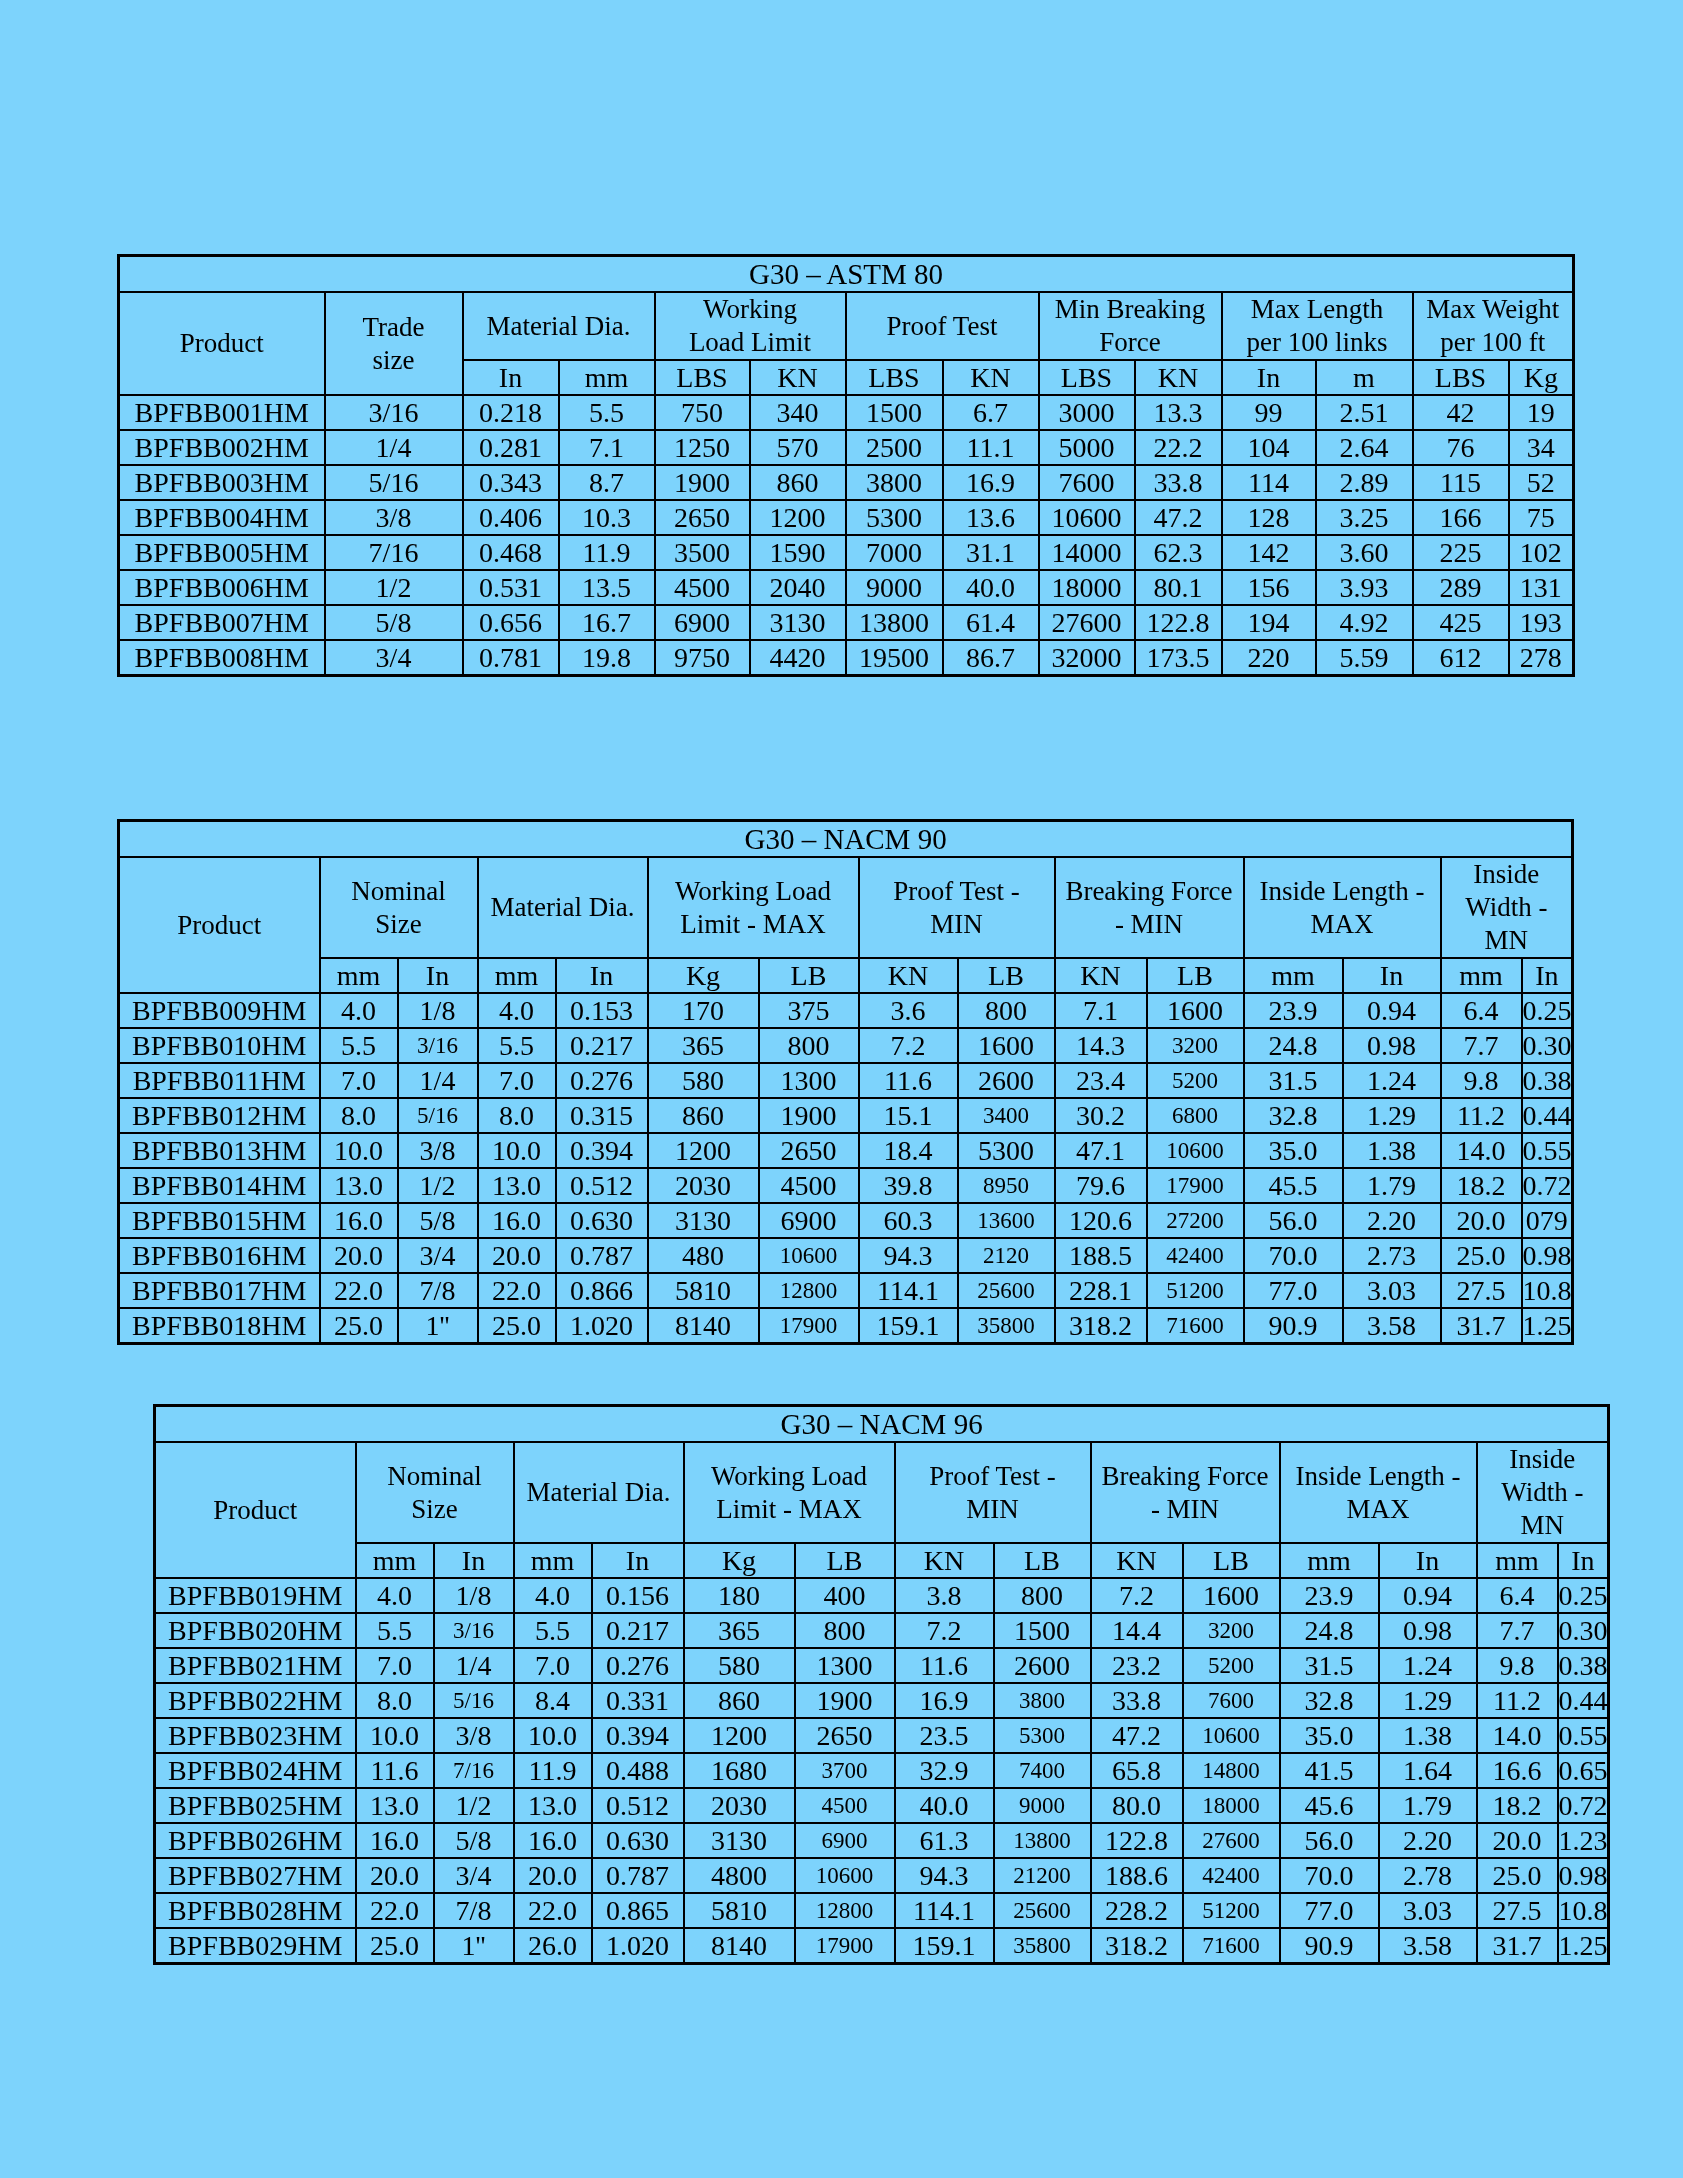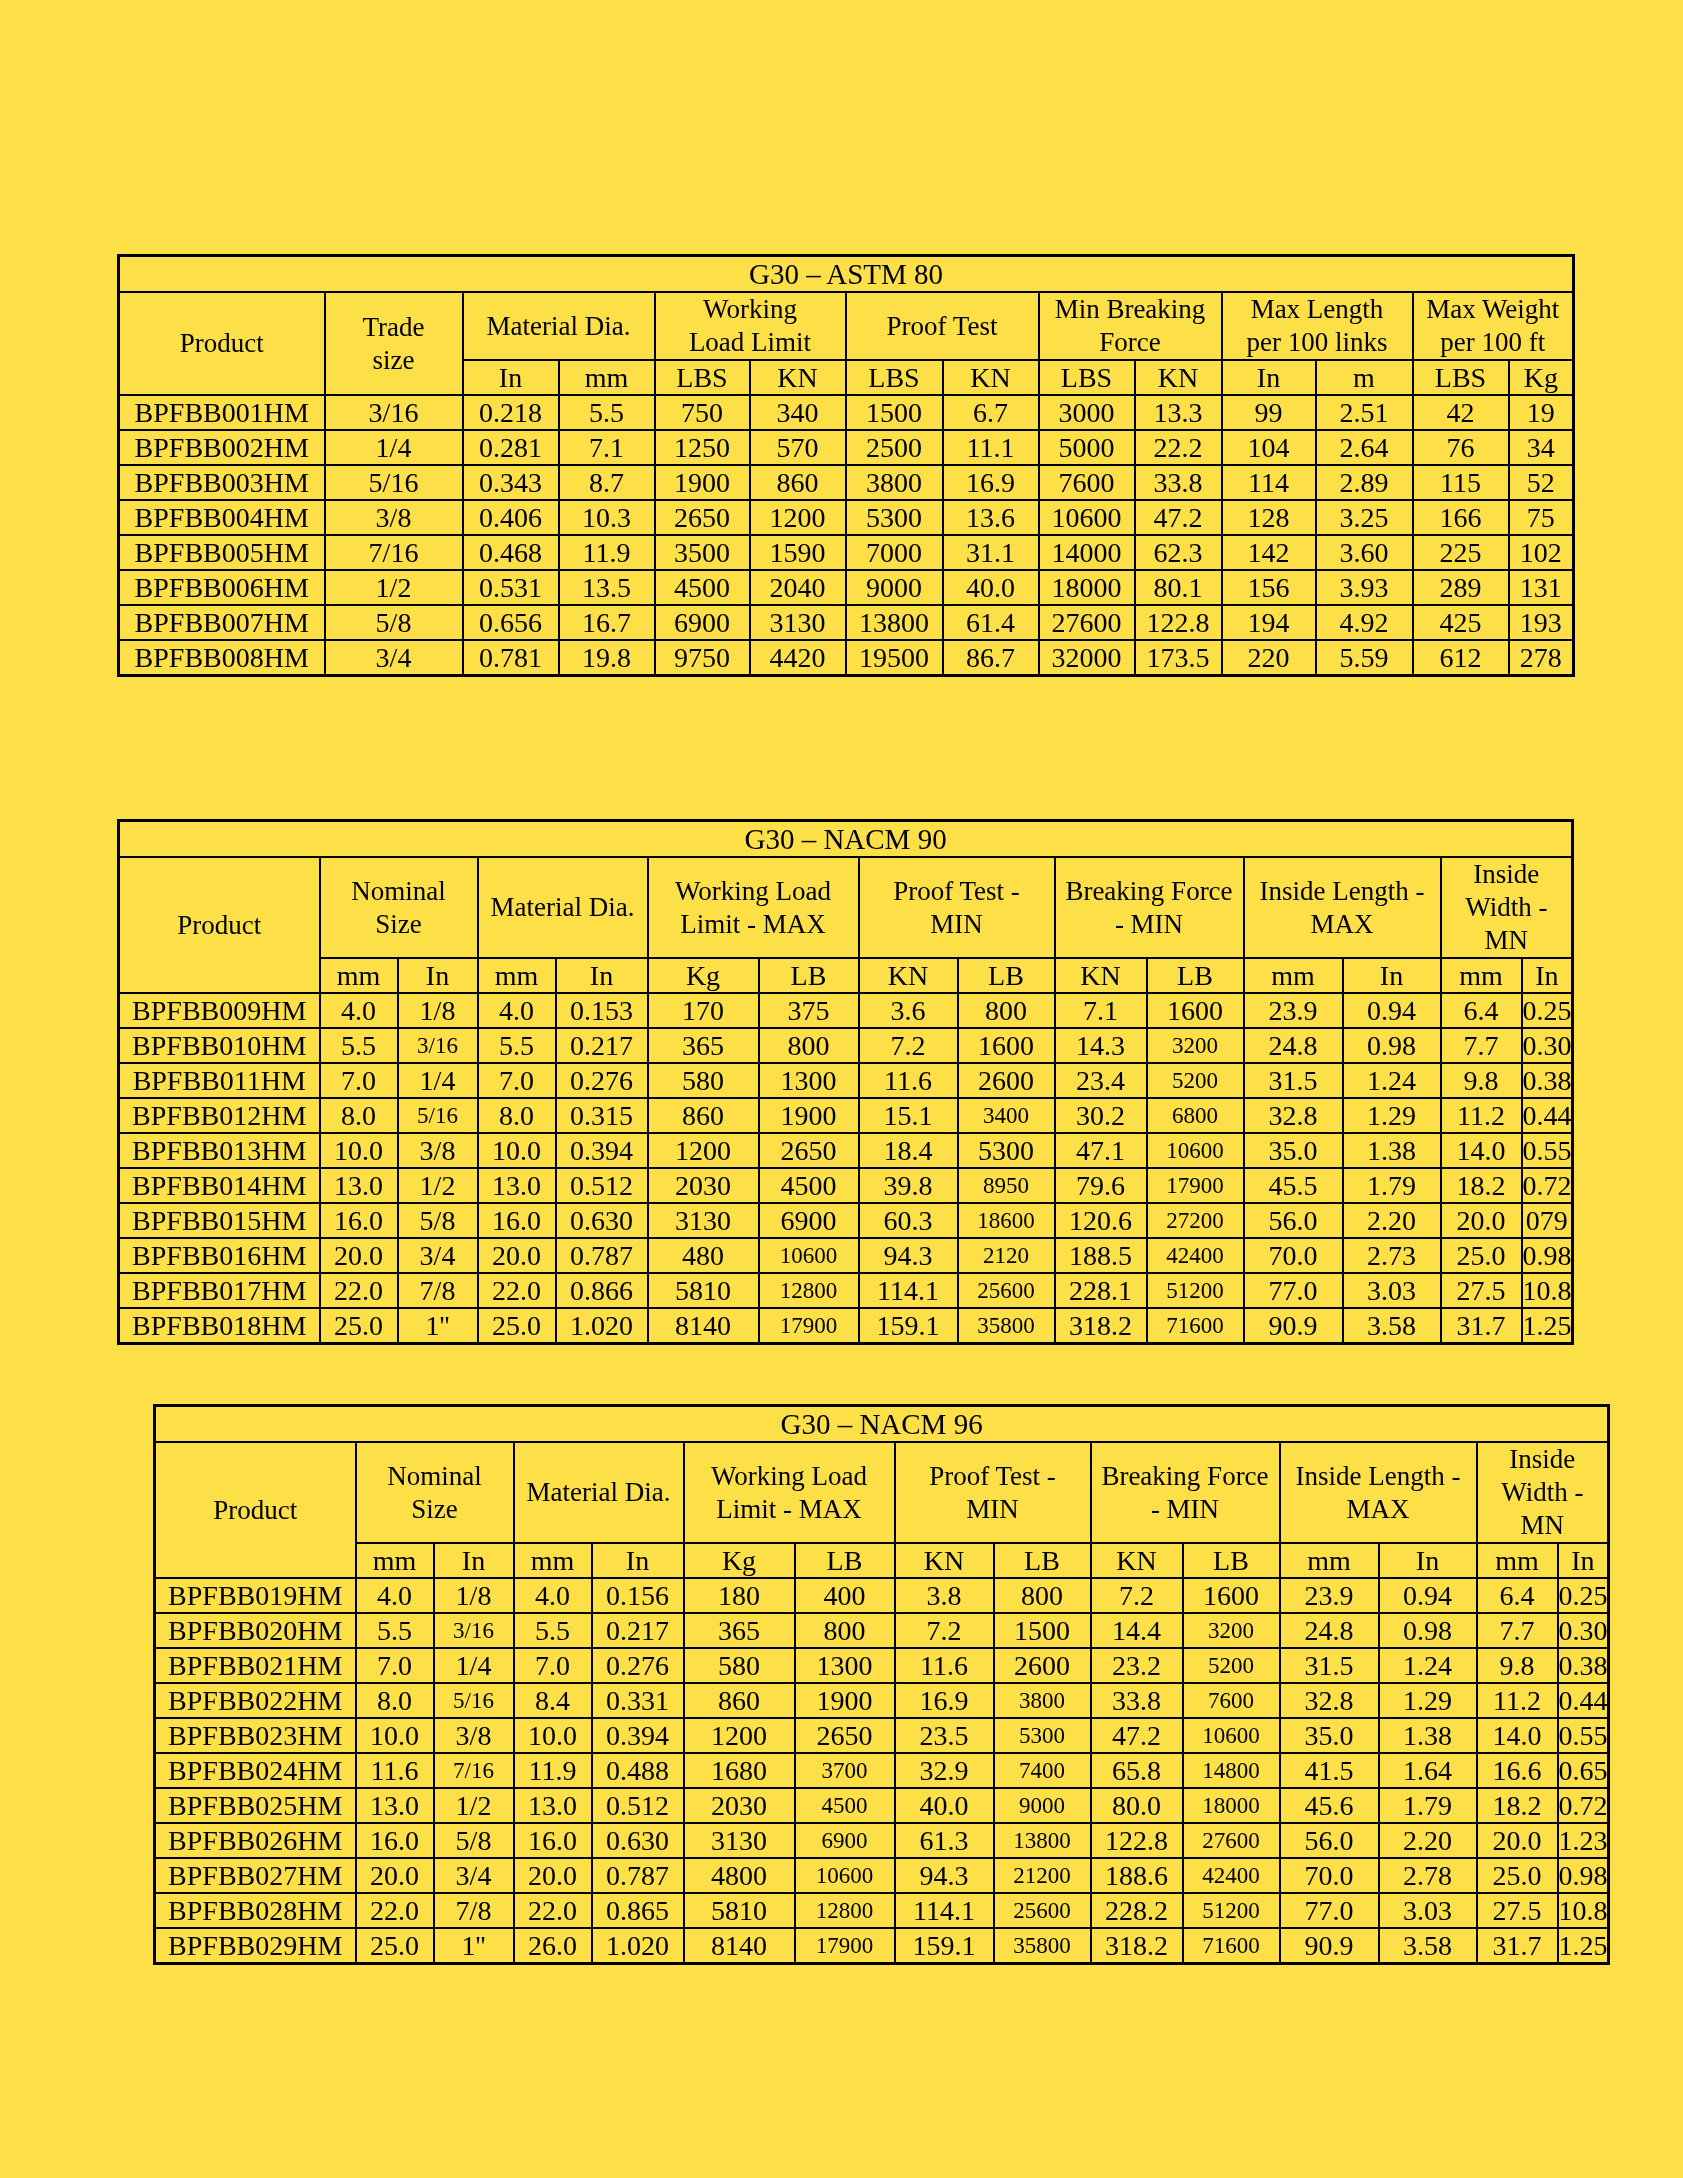--- a/index.html
+++ b/index.html
@@ -1,17 +1,17 @@
 <!DOCTYPE html>
 <html><head>
 <meta charset="utf-8">
 <style>
   html,body{margin:0;padding:0;background:#ffffff;}
   .page{
-    position:relative;width:1683px;height:2178px;background:#fde047;
+    position:relative;width:1683px;height:2178px;background:#7dd3fc;
     font-family:"Liberation Serif","DejaVu Serif",serif;color:#000;
   }
   .table-slot{position:absolute;left:117px;width:1455px;}
   #slot-0{top:254px;}
   #slot-1{top:819px;}
   #slot-2{top:1404px;padding-left:36px;}
   table.spec{
     border-collapse:collapse;table-layout:fixed;width:1455px;
     border:3px solid #000;
   }
@@ -375,21 +375,21 @@
           </tr>
           <tr>
             <td>BPFBB015HM</td>
             <td>16.0</td>
             <td>5/8</td>
             <td>16.0</td>
             <td>0.630</td>
             <td>3130</td>
             <td>6900</td>
             <td>60.3</td>
-            <td class="sm">18600</td>
+            <td class="sm">13600</td>
             <td>120.6</td>
             <td class="sm">27200</td>
             <td>56.0</td>
             <td>2.20</td>
             <td>20.0</td>
             <td>079</td>
           </tr>
           <tr>
             <td>BPFBB016HM</td>
             <td>20.0</td>

